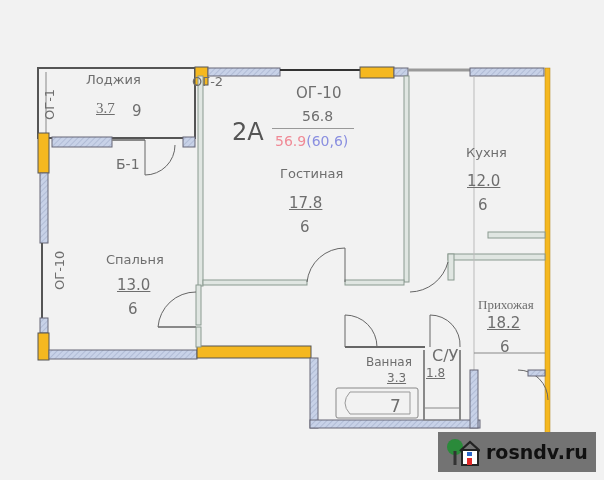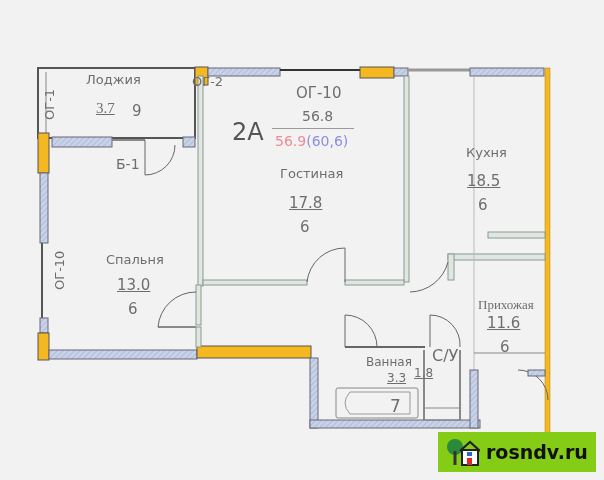--- a/index.html
+++ b/index.html
@@ -6,21 +6,21 @@
     body { width:604px; height:480px; background:#f2f2f2; position:relative; overflow:hidden; font-family:"DejaVu Sans", sans-serif; }
     #plan { position:absolute; left:0; top:0; width:604px; height:480px; }
     .lbl { position:absolute; color:#6e6e6e; text-align:center; white-space:nowrap; font-family:"DejaVu Sans", sans-serif; }
     .room-name { font-size:13px; }
     .room-area { font-size:15px; text-decoration:underline; text-decoration-thickness:1px; }
     .room-h { font-size:15px; }
     .wall-tag { font-size:13px; }
     .apt-code { font-size:24px; color:#555; }
     .total-red { color:#f08a96; font-size:14px; }
     .total-blue { color:#8a8fe0; font-size:14px; }
-    .watermark { position:absolute; left:438px; top:432px; width:158px; height:40px; background:#84cc16; display:flex; align-items:center; padding-left:8px; box-sizing:border-box; }
+    .watermark { position:absolute; left:438px; top:432px; width:158px; height:40px; background:#737373; display:flex; align-items:center; padding-left:8px; box-sizing:border-box; }
     .watermark .txt { font-family:"DejaVu Sans", sans-serif; font-weight:bold; font-size:19px; color:#111; margin-left:6px; }
   </style>
 </head>
 <body>
 
 <svg id="plan" viewBox="0 0 604 480" xmlns="http://www.w3.org/2000/svg">
   <defs>
     <pattern id="hatch" width="4" height="4" patternUnits="userSpaceOnUse" patternTransform="rotate(45)">
       <rect width="4" height="4" fill="#c8d2e8"></rect>
       <line x1="0" y1="0" x2="0" y2="4" stroke="#9aa6c4" stroke-width="1"></line>
@@ -118,38 +118,38 @@
 <div style="position:absolute;left:272px;top:128px;width:82px;height:1px;background:#999;"></div>
 <div class="lbl" style="left:275px;top:131px;">
   <span class="total-red">56.9</span><span class="total-blue">(60,6)</span>
 </div>
 
 <div class="lbl room-name" style="left:260px;top:166px;margin-left:20px;">Гостиная</div>
 <div class="lbl room-area" style="left:289px;top:194px;">17.8</div>
 <div class="lbl room-h" style="left:300px;top:218px;">6</div>
 
 <div class="lbl room-name" style="left:466px;top:145px;">Кухня</div>
-<div class="lbl room-area" style="left:467px;top:172px;">18.5</div>
+<div class="lbl room-area" style="left:467px;top:172px;">12.0</div>
 <div class="lbl room-h" style="left:478px;top:196px;">6</div>
 
 <div class="lbl wall-tag" style="left:52px;top:290px;transform:rotate(-90deg);transform-origin:left top;">ОГ-10</div>
 <div class="lbl room-name" style="left:106px;top:252px;">Спальня</div>
 <div class="lbl room-area" style="left:117px;top:276px;">13.0</div>
 <div class="lbl room-h" style="left:128px;top:300px;">6</div>
 
 <div class="lbl room-name" style="left:478px;top:297px;font-family:Liberation Serif, serif;">Прихожая</div>
-<div class="lbl room-area" style="left:487px;top:314px;">11.6</div>
+<div class="lbl room-area" style="left:487px;top:314px;">18.2</div>
 <div class="lbl room-h" style="left:500px;top:338px;">6</div>
 
 <div class="lbl room-name" style="left:366px;top:355px;font-size:12px;">Ванная</div>
 <div class="lbl room-area" style="left:387px;top:371px;font-size:12px;">3.3</div>
 <div class="lbl room-h" style="left:390px;top:396px;font-size:17px;">7</div>
 
 <div class="lbl room-name" style="left:432px;top:346px;font-size:16px;">С/У</div>
-<div class="lbl room-area" style="left:414px;top:366px;font-size:12px;">1.8</div>
+<div class="lbl room-area" style="left:426px;top:366px;font-size:12px;">1.8</div>
 
 <div class="watermark">
   <svg width="34" height="30" viewBox="0 0 34 30">
     <circle cx="9" cy="10" r="8" fill="#2a8a3a"></circle>
     <rect x="7.5" y="14" width="3" height="14" fill="#333"></rect>
     <path d="M14 14 L24 5 L34 14" fill="none" stroke="#222" stroke-width="2.2"></path>
     <rect x="16" y="13" width="16" height="15" fill="#fff" stroke="#222" stroke-width="2"></rect>
     <rect x="21" y="15" width="5" height="4" fill="#2a66c8"></rect>
     <rect x="21" y="21" width="5" height="7" fill="#e02828"></rect>
   </svg>

